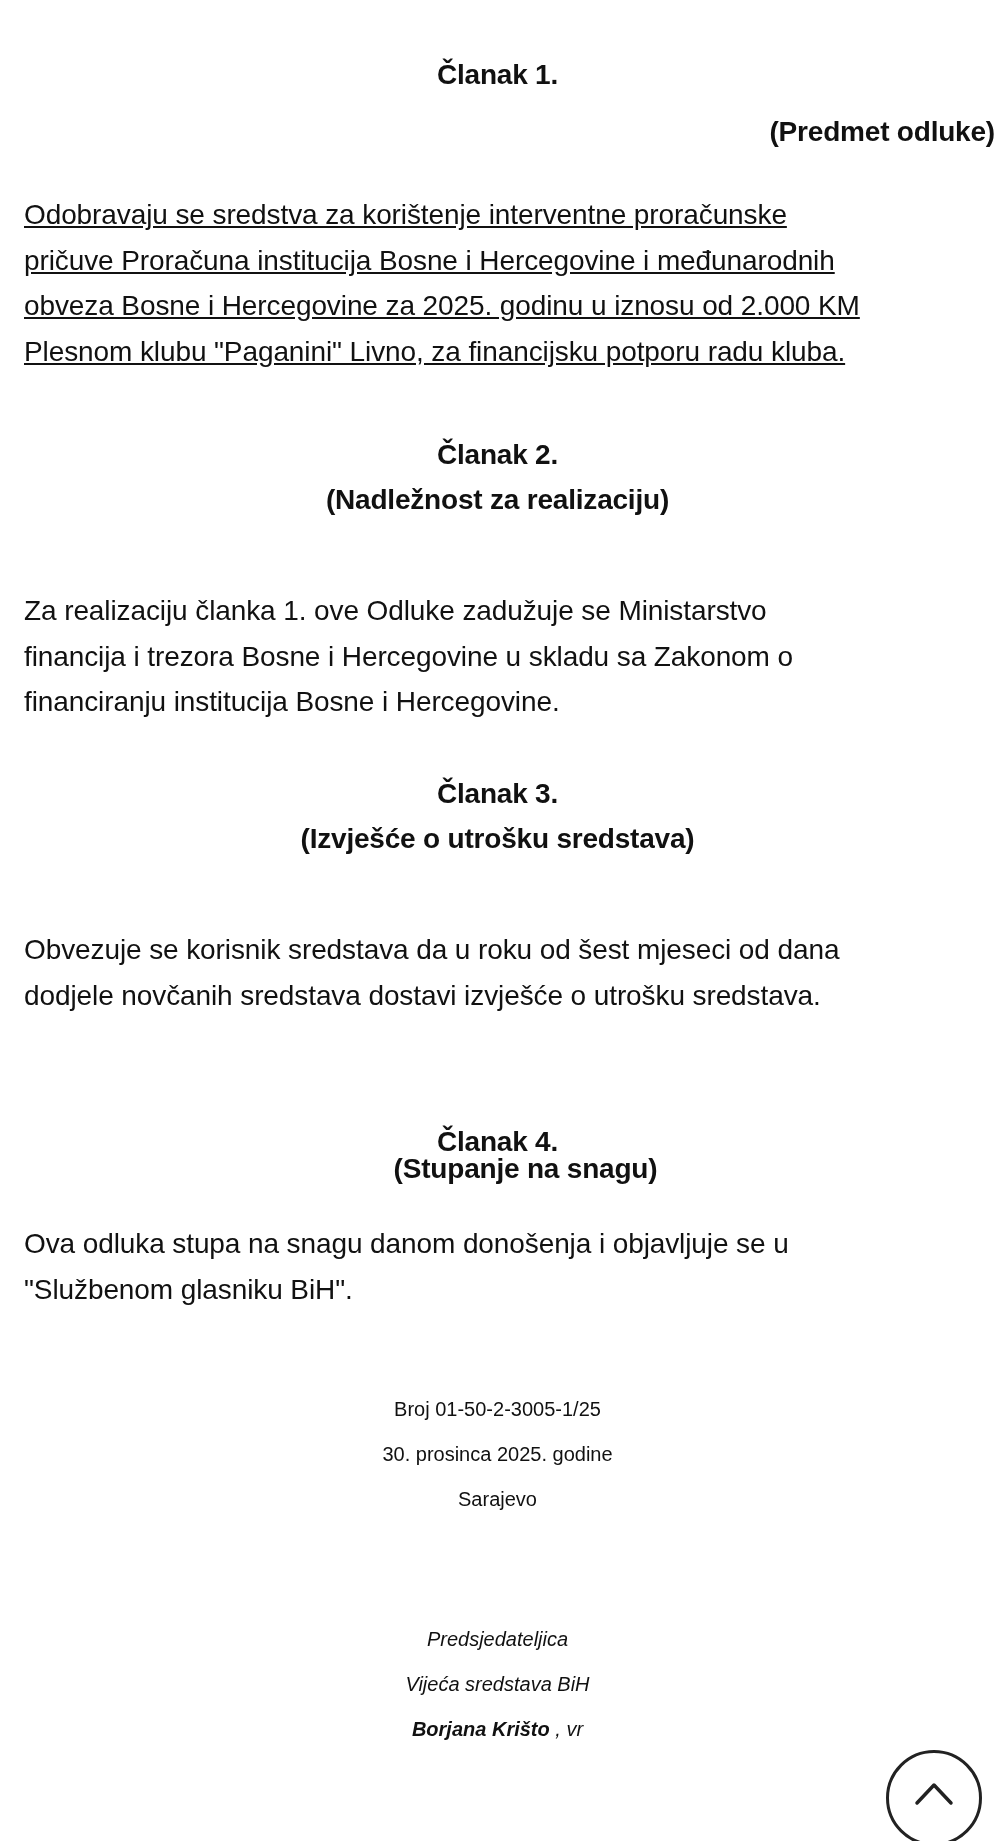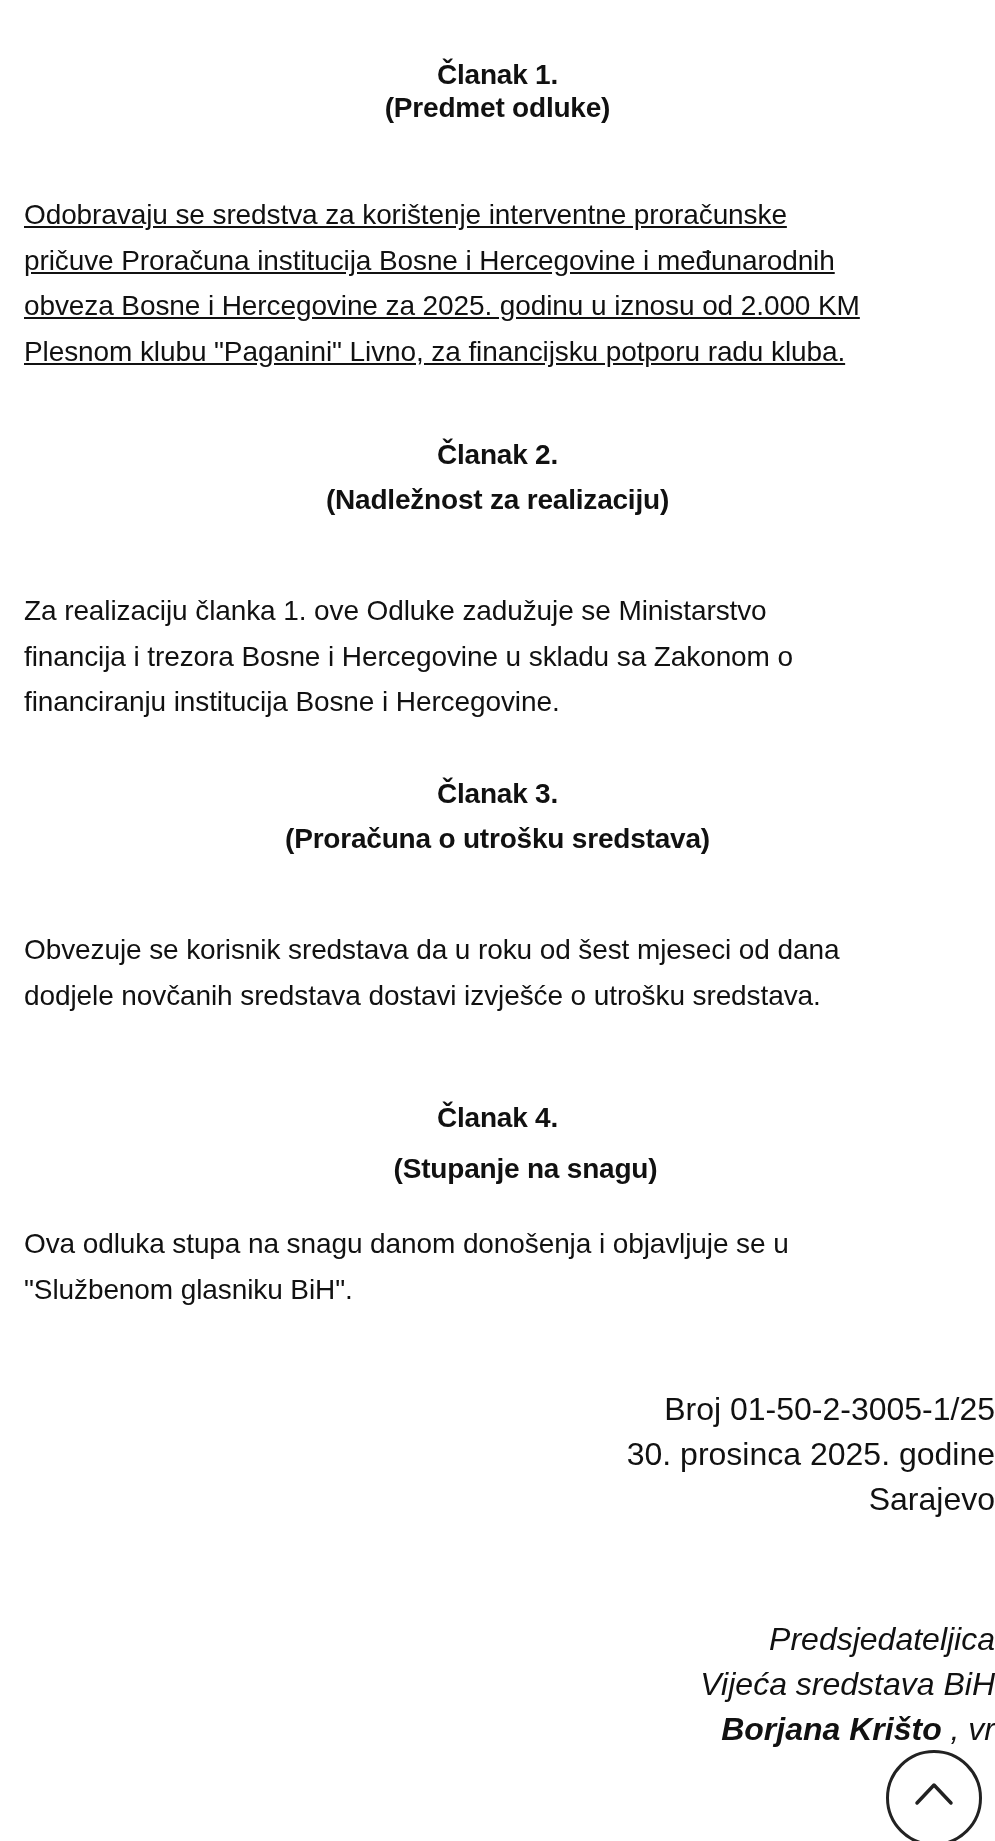--- a/index.html
+++ b/index.html
@@ -37,22 +37,22 @@
     width: 950px;
     font-size: 28px;
     line-height: 45.5px;
     letter-spacing: -0.1px;
   }
   .para .line { display: block; white-space: nowrap; }
   .center-block {
     position: absolute;
     left: 0;
     width: 995px;
-    text-align: right;
-    font-size: 32px;
+    text-align: center;
+    font-size: 20px;
     line-height: 45px;
   }
   .center-block .line { display: block; white-space: nowrap; }
   .bold { font-weight: bold; }
   .scroll-top {
     position: absolute;
     left: 886px;
     top: 1750px;
     width: 90px;
     height: 90px;
@@ -66,44 +66,44 @@
     left: 25px;
     top: 27px;
   }
 </style>
 </head>
 <body>
 
 <div class="doc">
 
   <div class="heading" style="top:52px;">Članak 1.</div>
-  <div class="heading" style="top:85px;">(Predmet odluke)</div>
+  <div class="heading" style="top:109px;text-align:right;">(Predmet odluke)</div>
   <div class="para" style="top:192px;text-decoration:underline;">
     <span class="line">Odobravaju se sredstva za korištenje interventne proračunske</span>
     <span class="line">pričuve Proračuna institucija Bosne i Hercegovine i međunarodnih</span>
     <span class="line">obveza Bosne i Hercegovine za 2025. godinu u iznosu od 2.000 KM</span>
     <span class="line">Plesnom klubu "Paganini" Livno, za financijsku potporu radu kluba.</span>
   </div>
 
   <div class="heading" style="top:432px;">Članak 2.</div>
   <div class="heading" style="top:477px;">(Nadležnost za realizaciju)</div>
   <div class="para" style="top:588px;">
     <span class="line">Za realizaciju članka 1. ove Odluke zadužuje se Ministarstvo</span>
     <span class="line">financija i trezora Bosne i Hercegovine u skladu sa Zakonom o</span>
     <span class="line">financiranju institucija Bosne i Hercegovine.</span>
   </div>
 
   <div class="heading" style="top:771px;">Članak 3.</div>
-  <div class="heading" style="top:816px;">(Proračuna o utrošku sredstava)</div>
+  <div class="heading" style="top:816px;">(Izvješće o utrošku sredstava)</div>
   <div class="para" style="top:927px;">
     <span class="line">Obvezuje se korisnik sredstava da u roku od šest mjeseci od dana</span>
     <span class="line">dodjele novčanih sredstava dostavi izvješće o utrošku sredstava.</span>
   </div>
 
-  <div class="heading" style="top:1095px;">Članak 4.</div>
+  <div class="heading" style="top:1119px;">Članak 4.</div>
   <div class="heading" style="top:1146px;padding-left:28px;">(Stupanje na snagu)</div>
   <div class="para" style="top:1221px;">
     <span class="line">Ova odluka stupa na snagu danom donošenja i objavljuje se u</span>
     <span class="line">"Službenom glasniku BiH".</span>
   </div>
 
   <div class="center-block" style="top:1387px;">
     <span class="line">Broj 01-50-2-3005-1/25</span>
     <span class="line">30. prosinca 2025. godine</span>
     <span class="line">Sarajevo</span>

